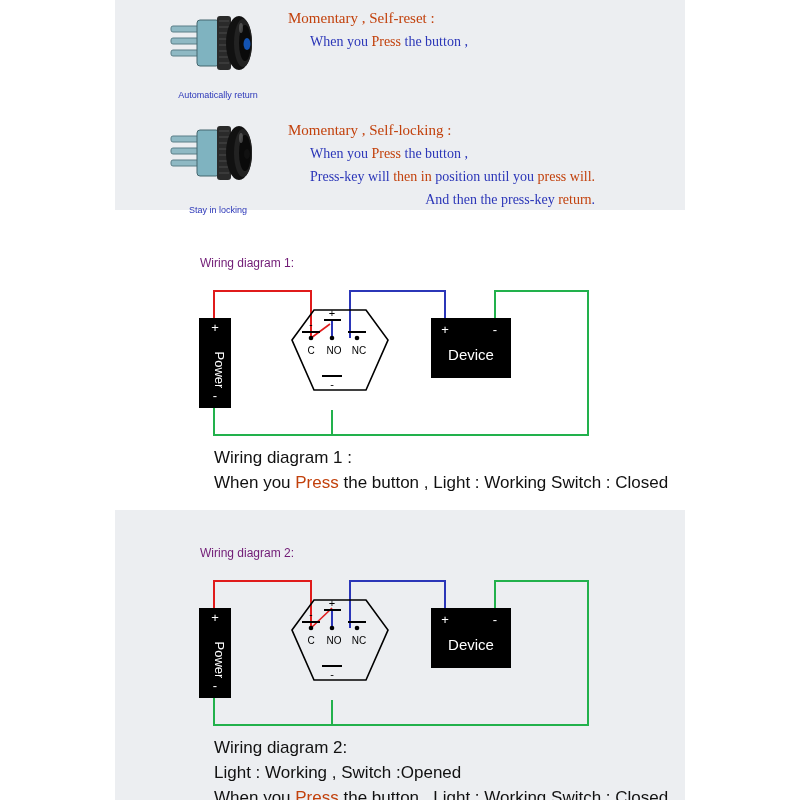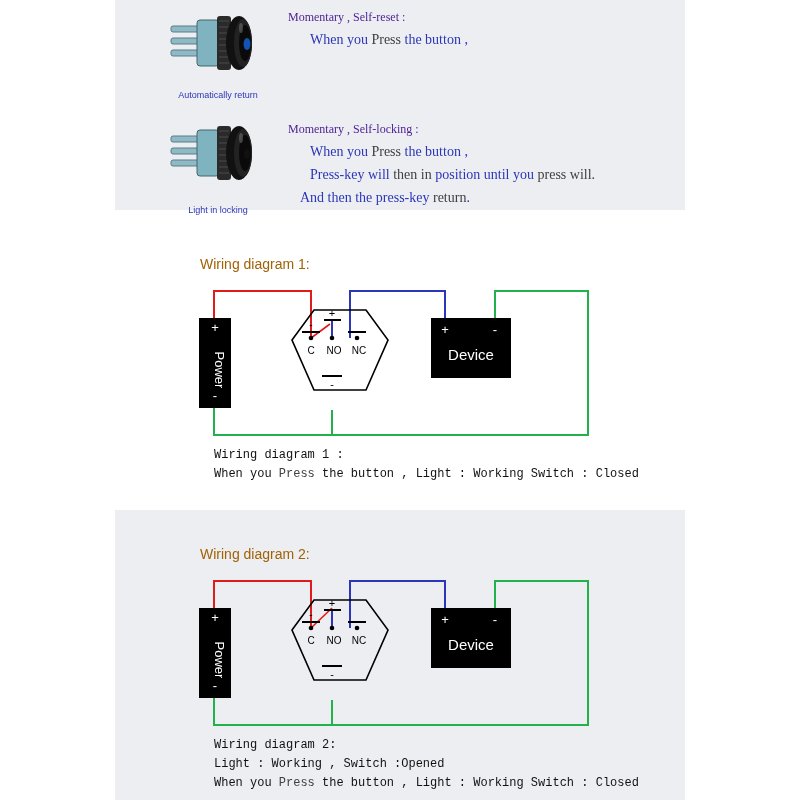--- a/index.html
+++ b/index.html
@@ -24,37 +24,37 @@
     width:110px;height:80px;
   }
   .photo-caption{
     position:absolute;
     width:130px;text-align:center;
     font-size:9px;color:#2b36b8;
     font-family:"Liberation Sans", sans-serif;
   }
   .txt-block{position:absolute;}
   .hdr{
-    font-size:12px;color:#4c1d95;
+    font-size:15px;color:#c2410c;
     font-family:"Liberation Serif", serif;
     white-space:nowrap;
   }
   .line{
     font-size:14px;color:#2b36b8;
     font-family:"Liberation Serif", serif;
     white-space:nowrap;
     margin-top:7px;
   }
-  .red{color:#404040;}
+  .red{color:#c2410c;}
   .diag-title{
-    font-size:14px;color:#a16207;
+    font-size:12px;color:#701a75;
     white-space:nowrap;
   }
   .svg-wrap{position:absolute;}
-  .notes{position:absolute;font-size:12px;color:#111;font-family:Liberation Mono, monospace;}
+  .notes{position:absolute;font-size:17px;color:#111;}
   .notes div{margin-top:5px;white-space:nowrap;}
 </style>
 </head>
 <body>
 
 <div class="band" id="band-top"></div>
 
 <div class="switch-photo" style="left:163px;top:8px;">
   <svg width="110" height="80" viewBox="0 0 110 80">
 
@@ -102,38 +102,38 @@
       <line x1="56" y1="49" x2="66" y2="49"></line>
       <line x1="56" y1="55" x2="66" y2="55"></line>
     </g>
     <ellipse cx="76" cy="35" rx="13" ry="27" fill="#111"></ellipse>
     <ellipse cx="80" cy="35" rx="9" ry="24" fill="#222"></ellipse>
     <ellipse cx="82" cy="35" rx="6" ry="18" fill="#0a0a0a"></ellipse>
     <ellipse cx="84" cy="36" rx="3" ry="5" fill="#111"></ellipse>
     <ellipse cx="78" cy="20" rx="2" ry="5" fill="#7a7a7a" opacity="0.5"></ellipse>
   </svg>
 </div>
-<div class="photo-caption" style="left:153px;top:205px;">Light in locking</div>
+<div class="photo-caption" style="left:153px;top:205px;">Stay in locking</div>
 
 <div class="txt-block" style="left:288px;top:10px;">
   <div class="hdr">Momentary , Self-reset :</div>
   <div class="line" style="margin-left:22px;">
     <span>When you </span><span class="red">Press</span><span> the button ,</span>
   </div>
 </div>
 
 <div class="txt-block" style="left:288px;top:122px;">
   <div class="hdr">Momentary , Self-locking :</div>
   <div class="line" style="margin-left:22px;">
     <span>When you </span><span class="red">Press</span><span> the button ,</span>
   </div>
   <div class="line" style="margin-left:22px;">
     <span>Press-key will </span><span class="red">then in</span><span> position until you </span><span class="red">press will.</span>
   </div>
-  <div class="line" style="margin-left:12px;">
+  <div class="line" style="margin-left:22px;text-align:right;">
     <span>And then the press-key </span><span class="red">return</span><span>.</span>
   </div>
 </div>
 
 <div class="diag-title" style="position:absolute;left:200px;top:256px;">Wiring diagram 1:</div>
 
 <div class="svg-wrap" style="left:180px;top:280px;">
 <svg width="420" height="165" viewBox="0 0 420 165">
 
   <polyline points="34,40 34,11 131,11 131,58" fill="none" stroke="#e01b1b" stroke-width="2"></polyline>

